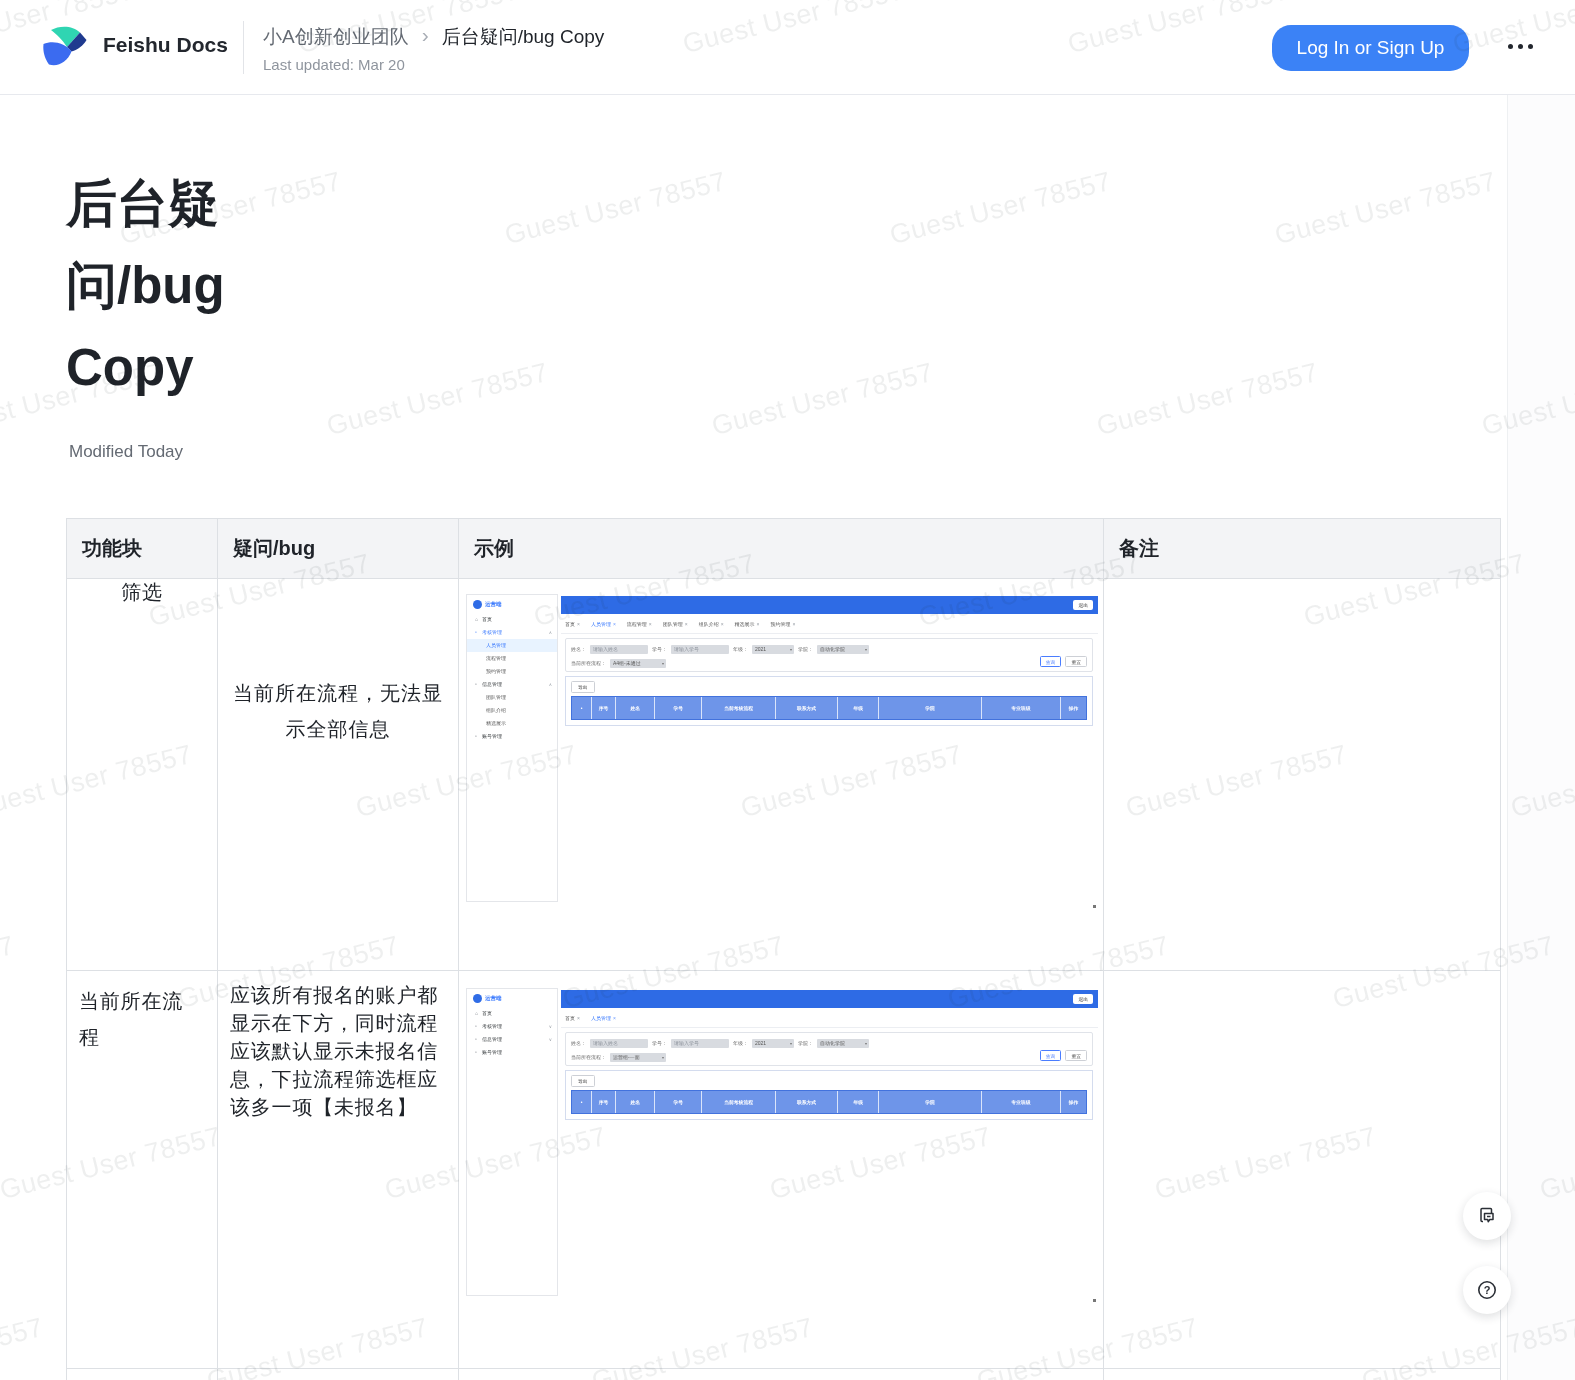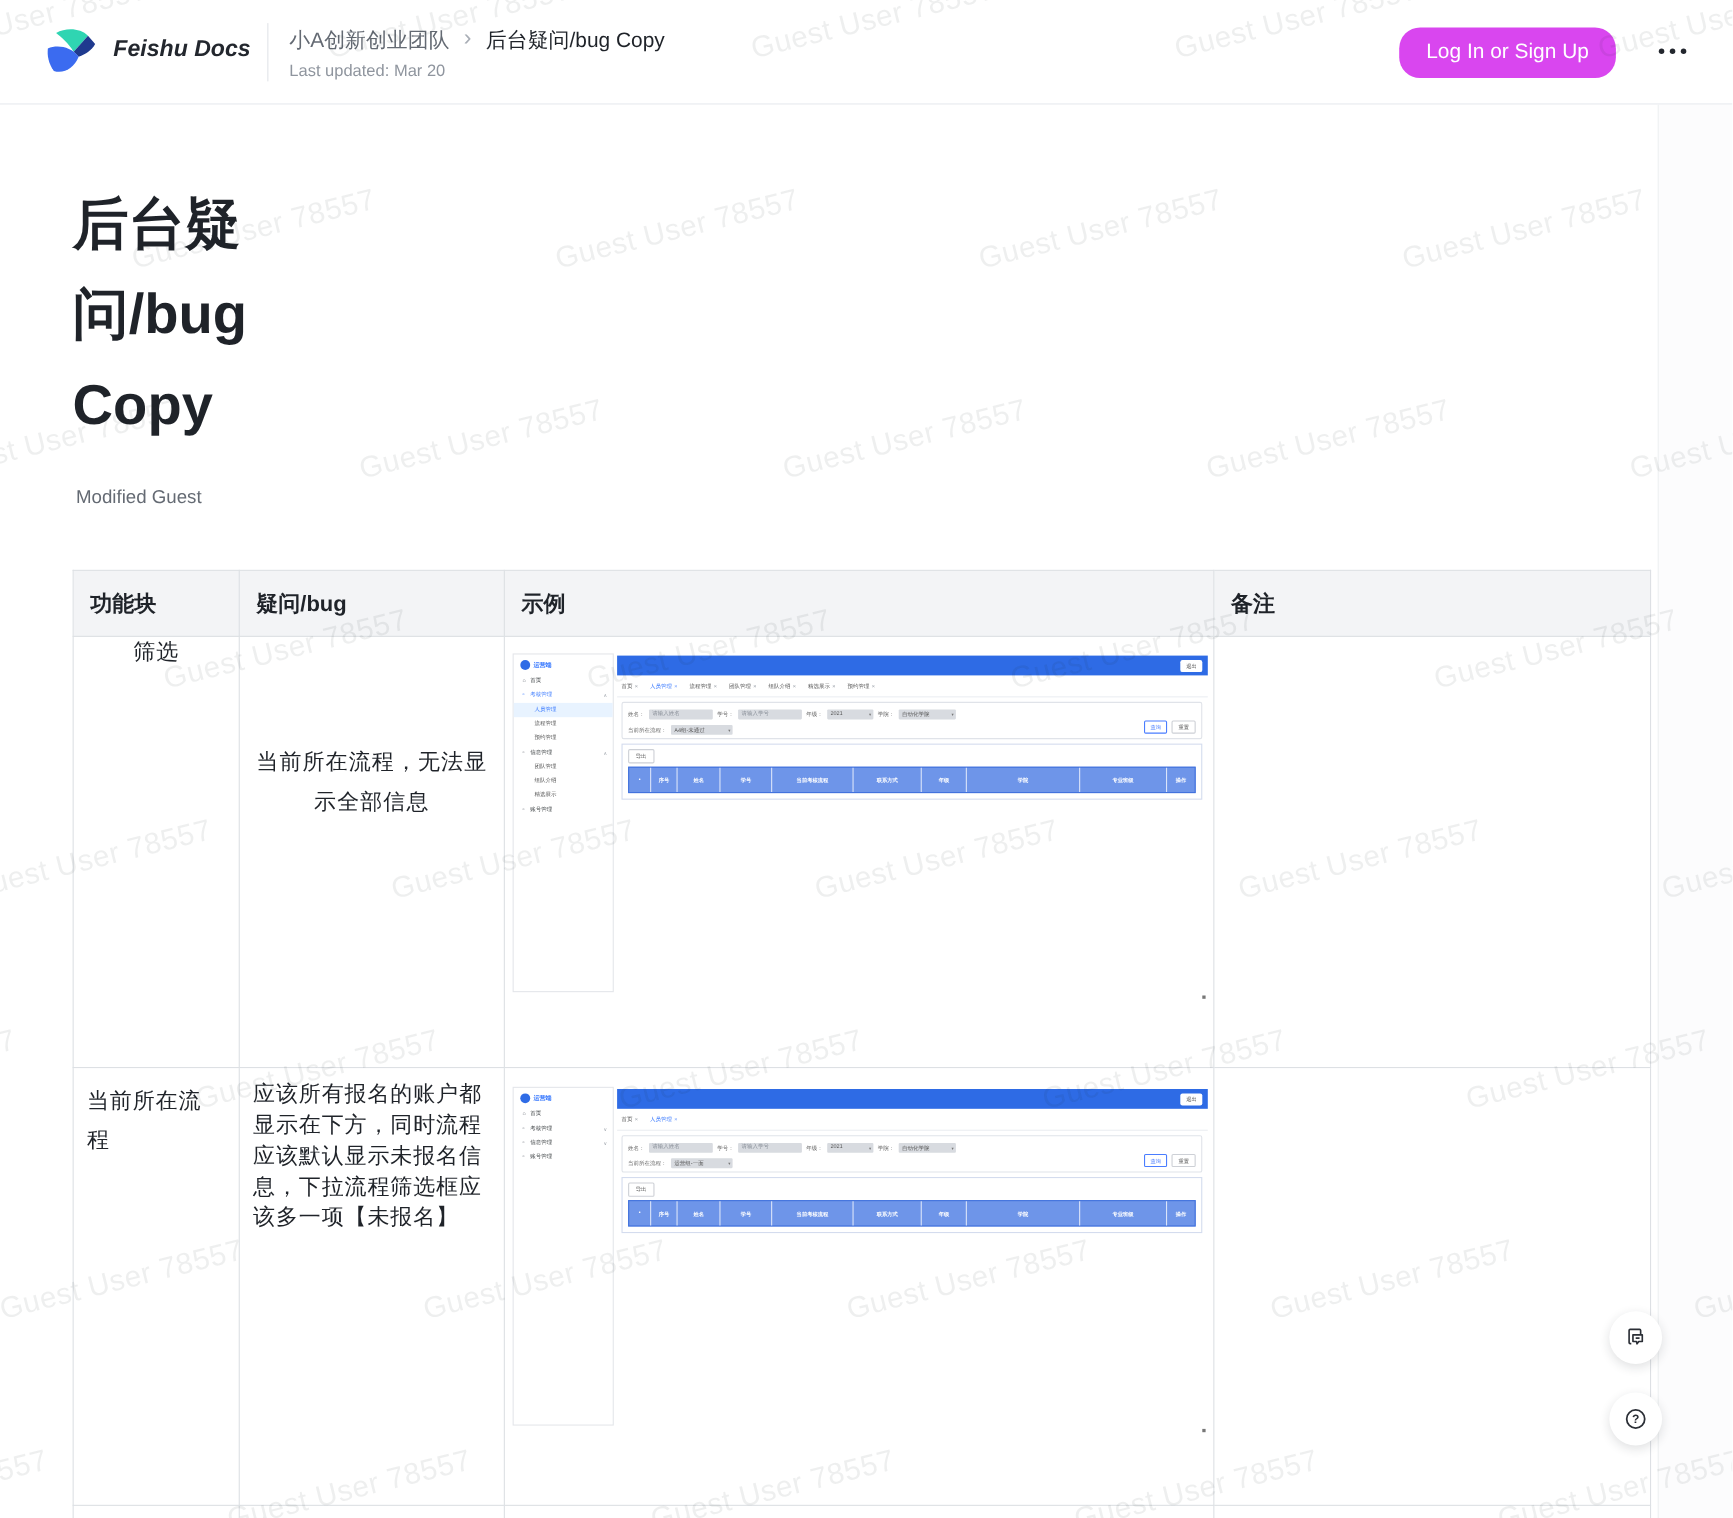--- a/index.html
+++ b/index.html
@@ -17,29 +17,29 @@
     background:#fcfcfd; border-left:1px solid #eef0f2; z-index:1; }
   .fab { position:absolute; left:1463px; width:48px; height:48px; border-radius:50%;
     background:#fff; box-shadow:0 3px 10px rgba(31,35,41,.14); z-index:60;
     display:flex; align-items:center; justify-content:center; cursor:pointer; }
   .fab.fb { top:1192px; } .fab.help { top:1266px; }
 
   
   .hdr { position:absolute; top:0; left:0; width:100%; height:95px; background:#fff;
     border-bottom:1px solid #e7e9ee; z-index:10; }
   .logo { position:absolute; left:40px; top:24px; }
-  .product { position:absolute; left:103px; top:33px; font-size:21px; font-weight:600; color:#23272e;font-style:italic; }
+  .product { position:absolute; left:103px; top:33px; font-size:21px; font-weight:600; color:#23272e; }
   .vdiv { position:absolute; left:243px; top:21px; width:1px; height:53px; background:#e2e4e8; }
   .bc { position:absolute; left:263px; top:24px; display:flex; align-items:flex-start; gap:13px; }
   .bc-parent { font-size:19px; color:#646a73; cursor:pointer; }
   .bc-sep { font-size:21px; color:#a8adb5; line-height:1; }
   .bc-cur { font-size:19px; color:#1f2329; }
   .lastupd { position:absolute; left:263px; top:56px; font-size:15px; color:#8f959e; }
   .login { position:absolute; left:1272px; top:25px; width:197px; height:46px; border:none;
-    background:#d946ef; color:#fff; font-size:19px; font-weight:500; border-radius:19px;
+    background:#3b82f6; color:#fff; font-size:19px; font-weight:500; border-radius:19px;
     font-family:inherit; cursor:pointer; }
   .more { position:absolute; left:1508px; top:44px; display:flex; gap:5px; cursor:pointer; }
   .more i { width:5px; height:5px; border-radius:50%; background:#23272e; }
 
   
   .doc-title { position:absolute; left:66px; top:163px; width:195px; font-size:51px;
     line-height:82px; font-weight:700; color:#1f2329; word-break:break-word; }
   .modified { position:absolute; left:69px; top:442px; font-size:17px; color:#646a73; }
 
   
@@ -133,21 +133,21 @@
     <div class="lastupd">Last updated: Mar 20</div>
     <button class="login">Log In or Sign Up</button>
     <div class="more">
         <i></i>
         <i></i>
         <i></i>
       </div>
   </div>
 
   <h1 class="doc-title">后台疑问/bug Copy</h1>
-  <div class="modified">Modified Guest</div>
+  <div class="modified">Modified Today</div>
 
   <table class="doc">
     <colgroup>
         <col class="c1">
         <col class="c2">
         <col class="c3">
         <col class="c4">
       </colgroup>
     <tbody>
         <tr>

